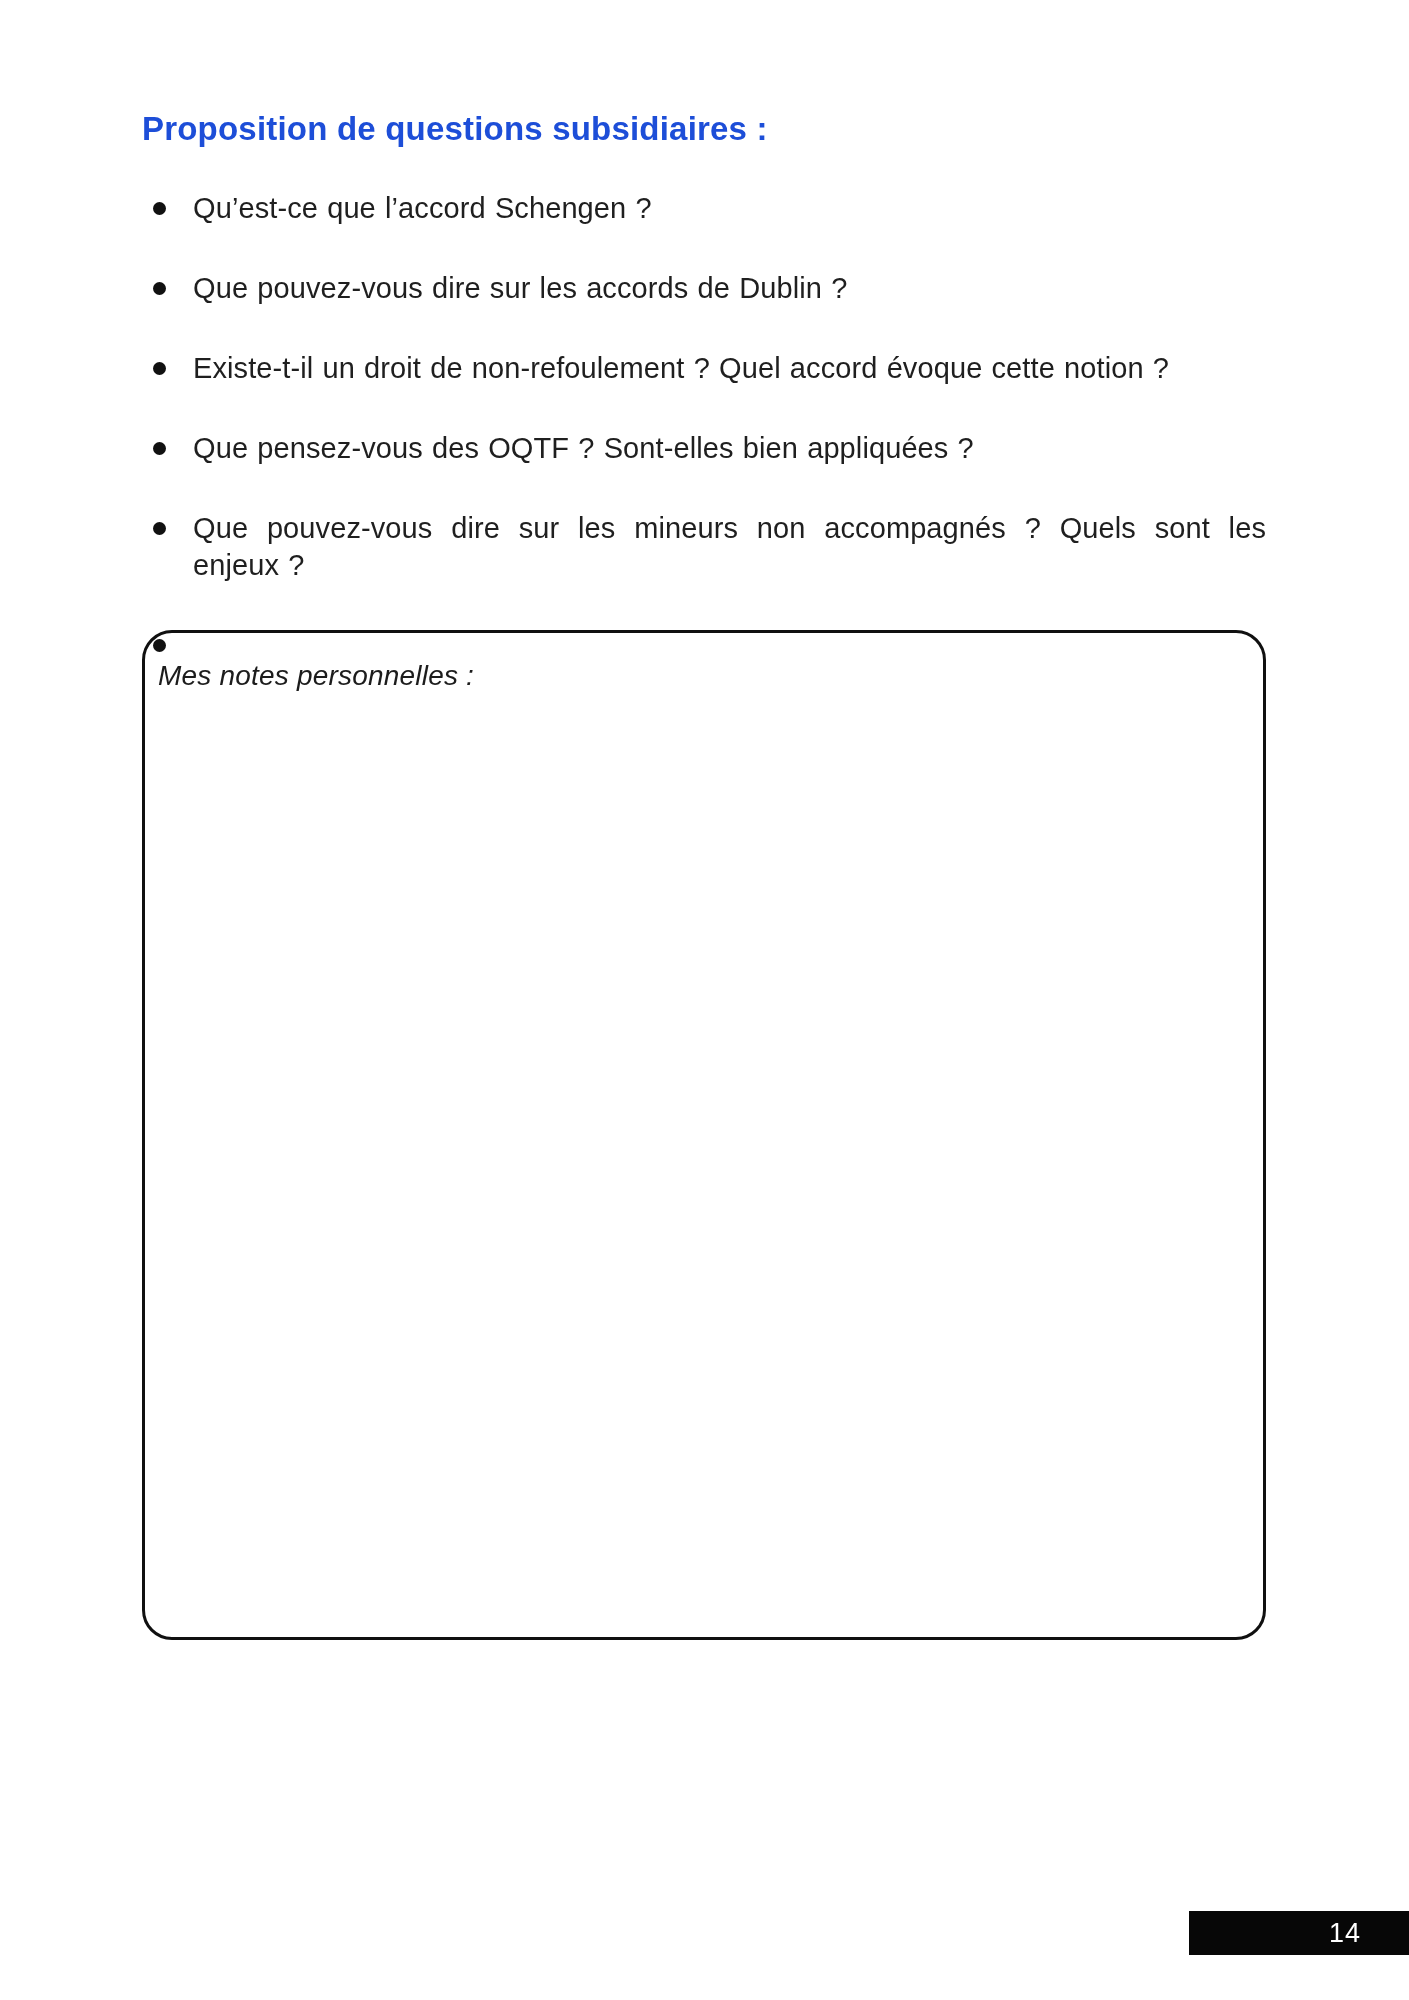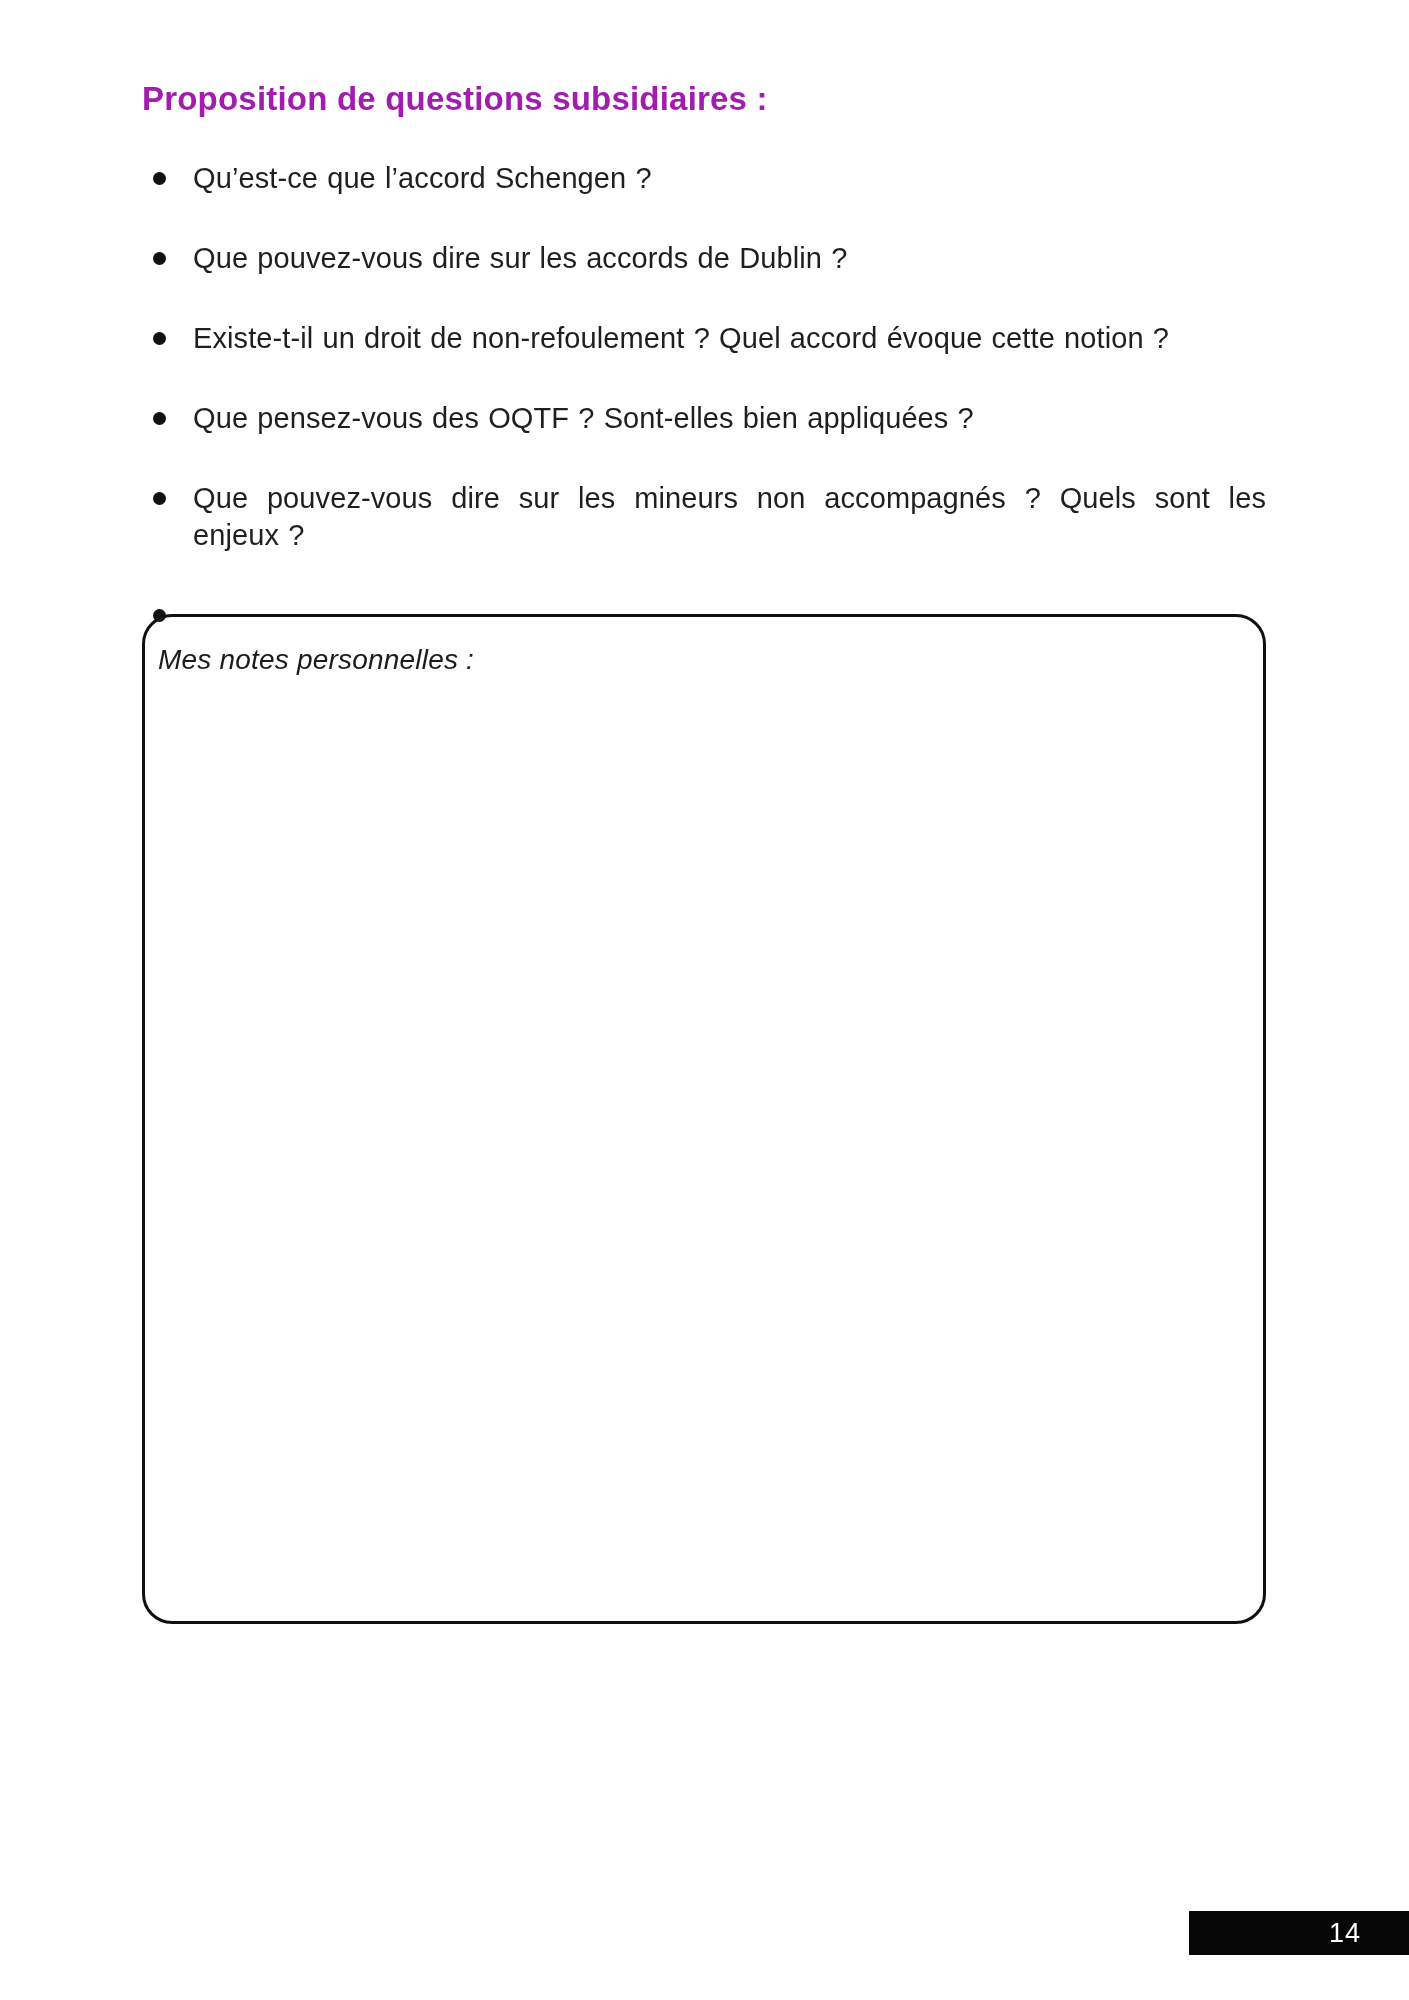--- a/index.html
+++ b/index.html
@@ -11,26 +11,26 @@
     position: relative;
     overflow: hidden;
   }
   .content {
     position: absolute;
     left: 142px; top: 0;
     width: 1124px;
   }
   h1.page-title {
     margin: 0;
-    padding-top: 77px;
+    padding-top: 107px;
     font-size: 33px;
     font-weight: 700;
     line-height: 44px;
     letter-spacing: 0.2px;
-    color: #a21caf;
+    color: #1d4ed8;
   }
   ul.question-list {
     list-style: none;
     margin: 39px 0 0 0;
     padding: 0;
   }
   ul.question-list li {
     position: relative;
     padding-left: 51px;
     margin-bottom: 43px;
@@ -44,21 +44,21 @@
   ul.question-list li:last-child { margin-bottom: 0; }
   .dot {
     position: absolute;
     left: 11px; top: 12px;
     width: 13px; height: 13px;
     border-radius: 50%;
     background: #111111;
   }
   .notes-box {
     box-sizing: border-box;
-    margin-top: 60px;
+    margin-top: 46px;
     width: 1124px;
     height: 1010px;
     border: 3px solid #101010;
     border-radius: 30px;
     padding: 24px 20px 0 13px;
   }
   .notes-label {
     font-style: italic;
     font-size: 28px;
     line-height: 37px;

